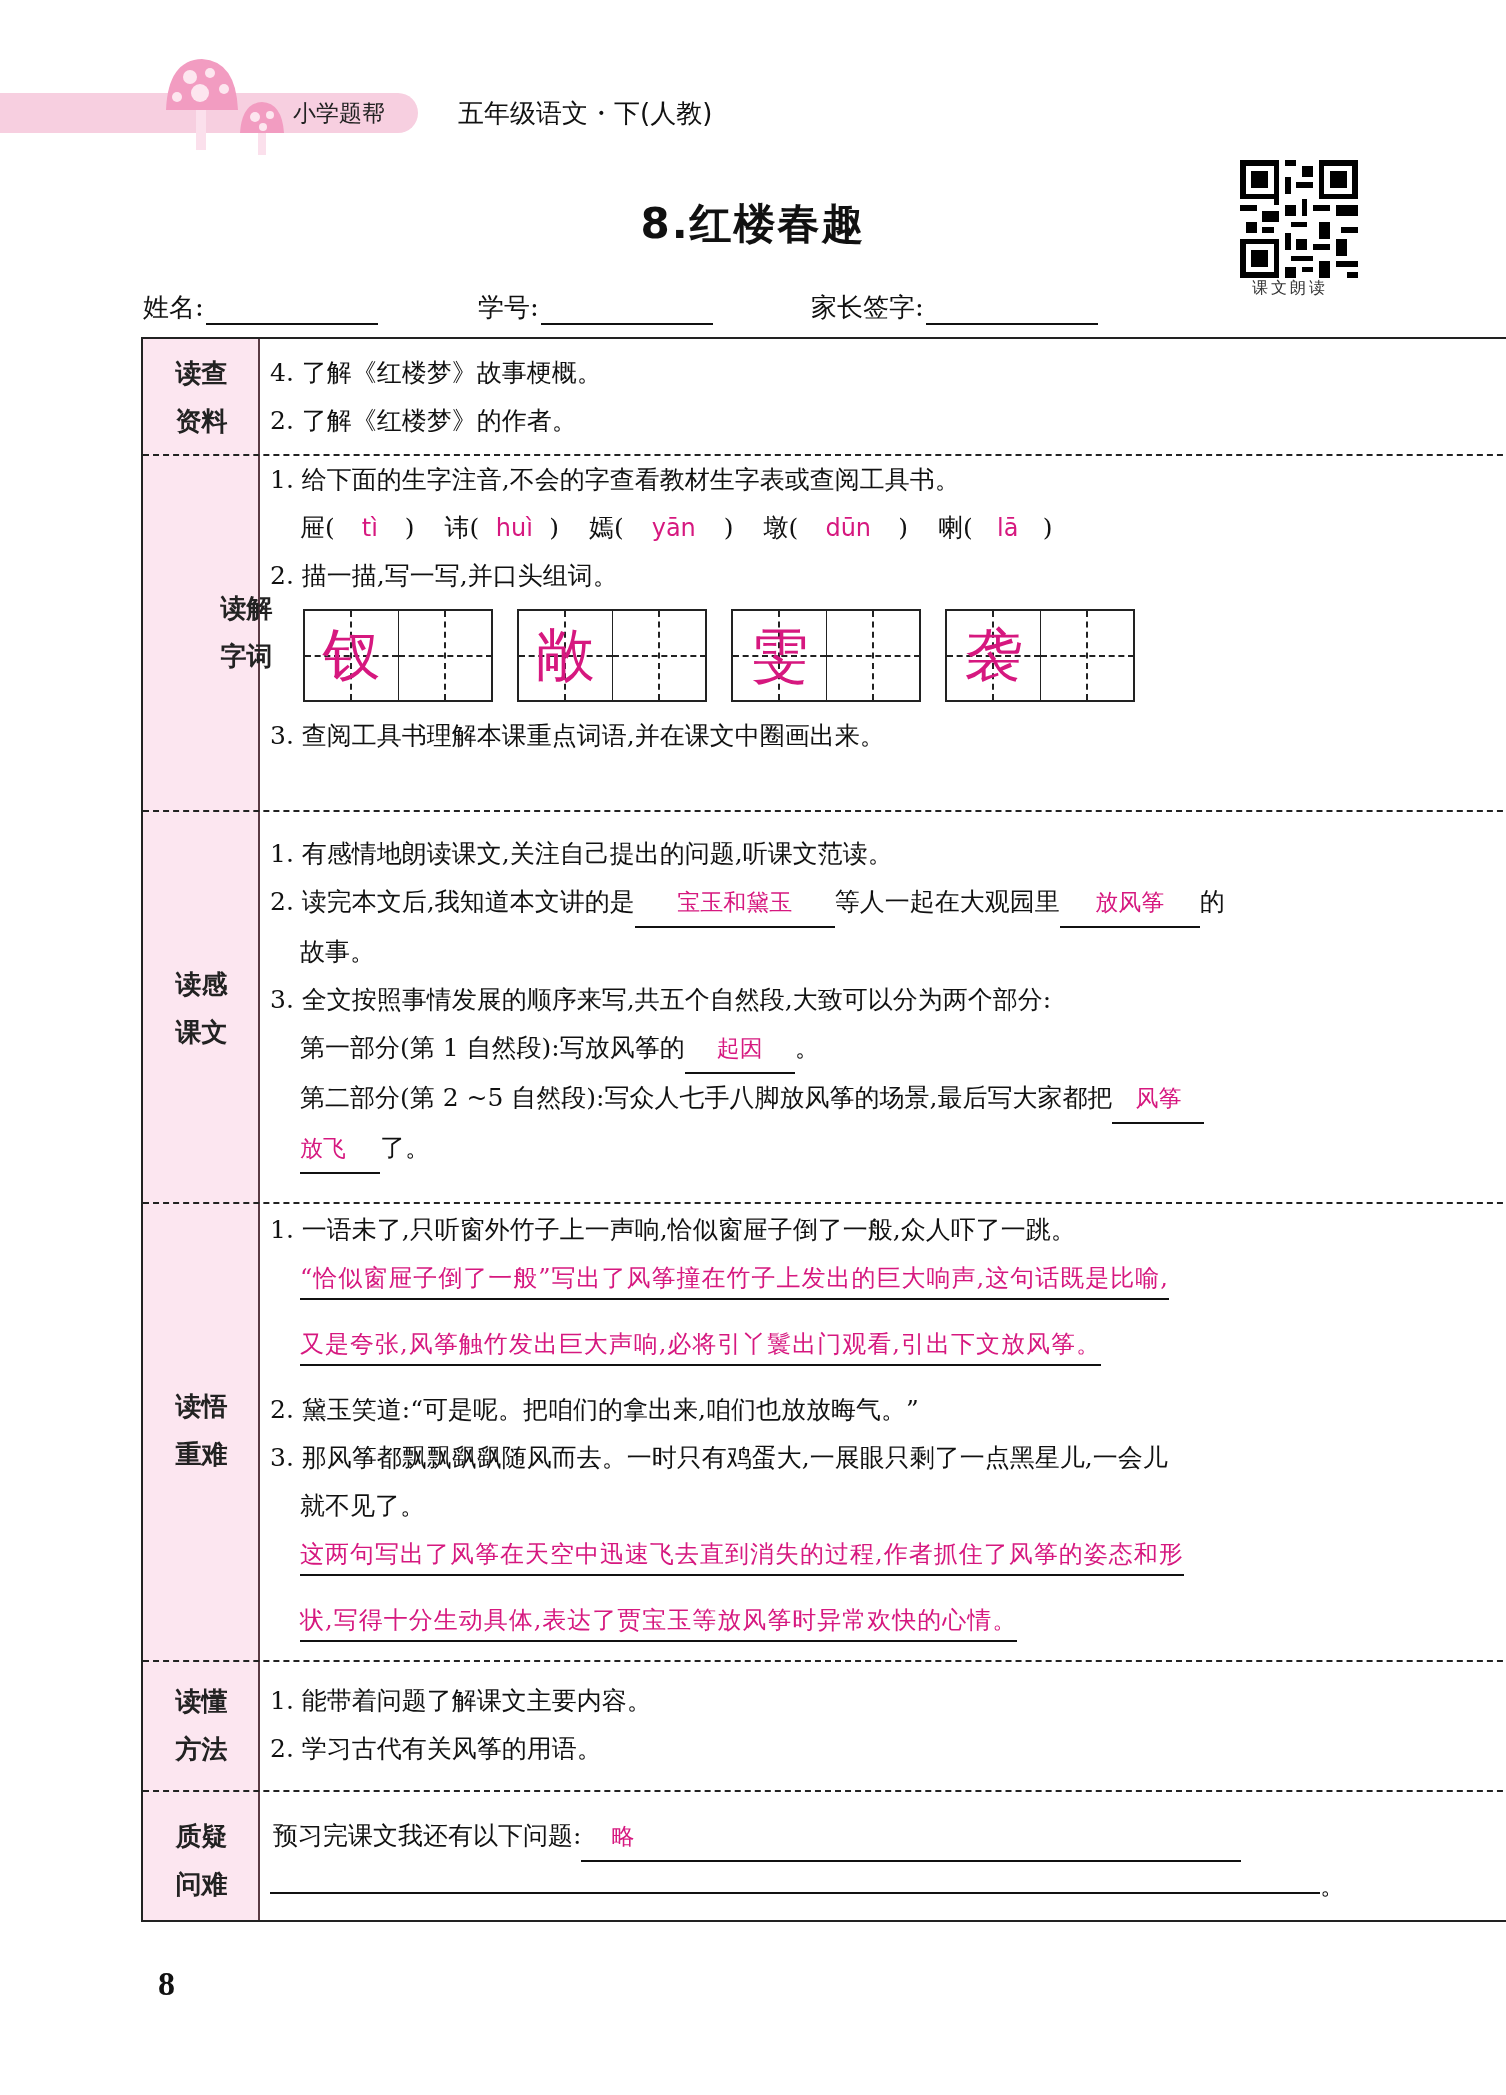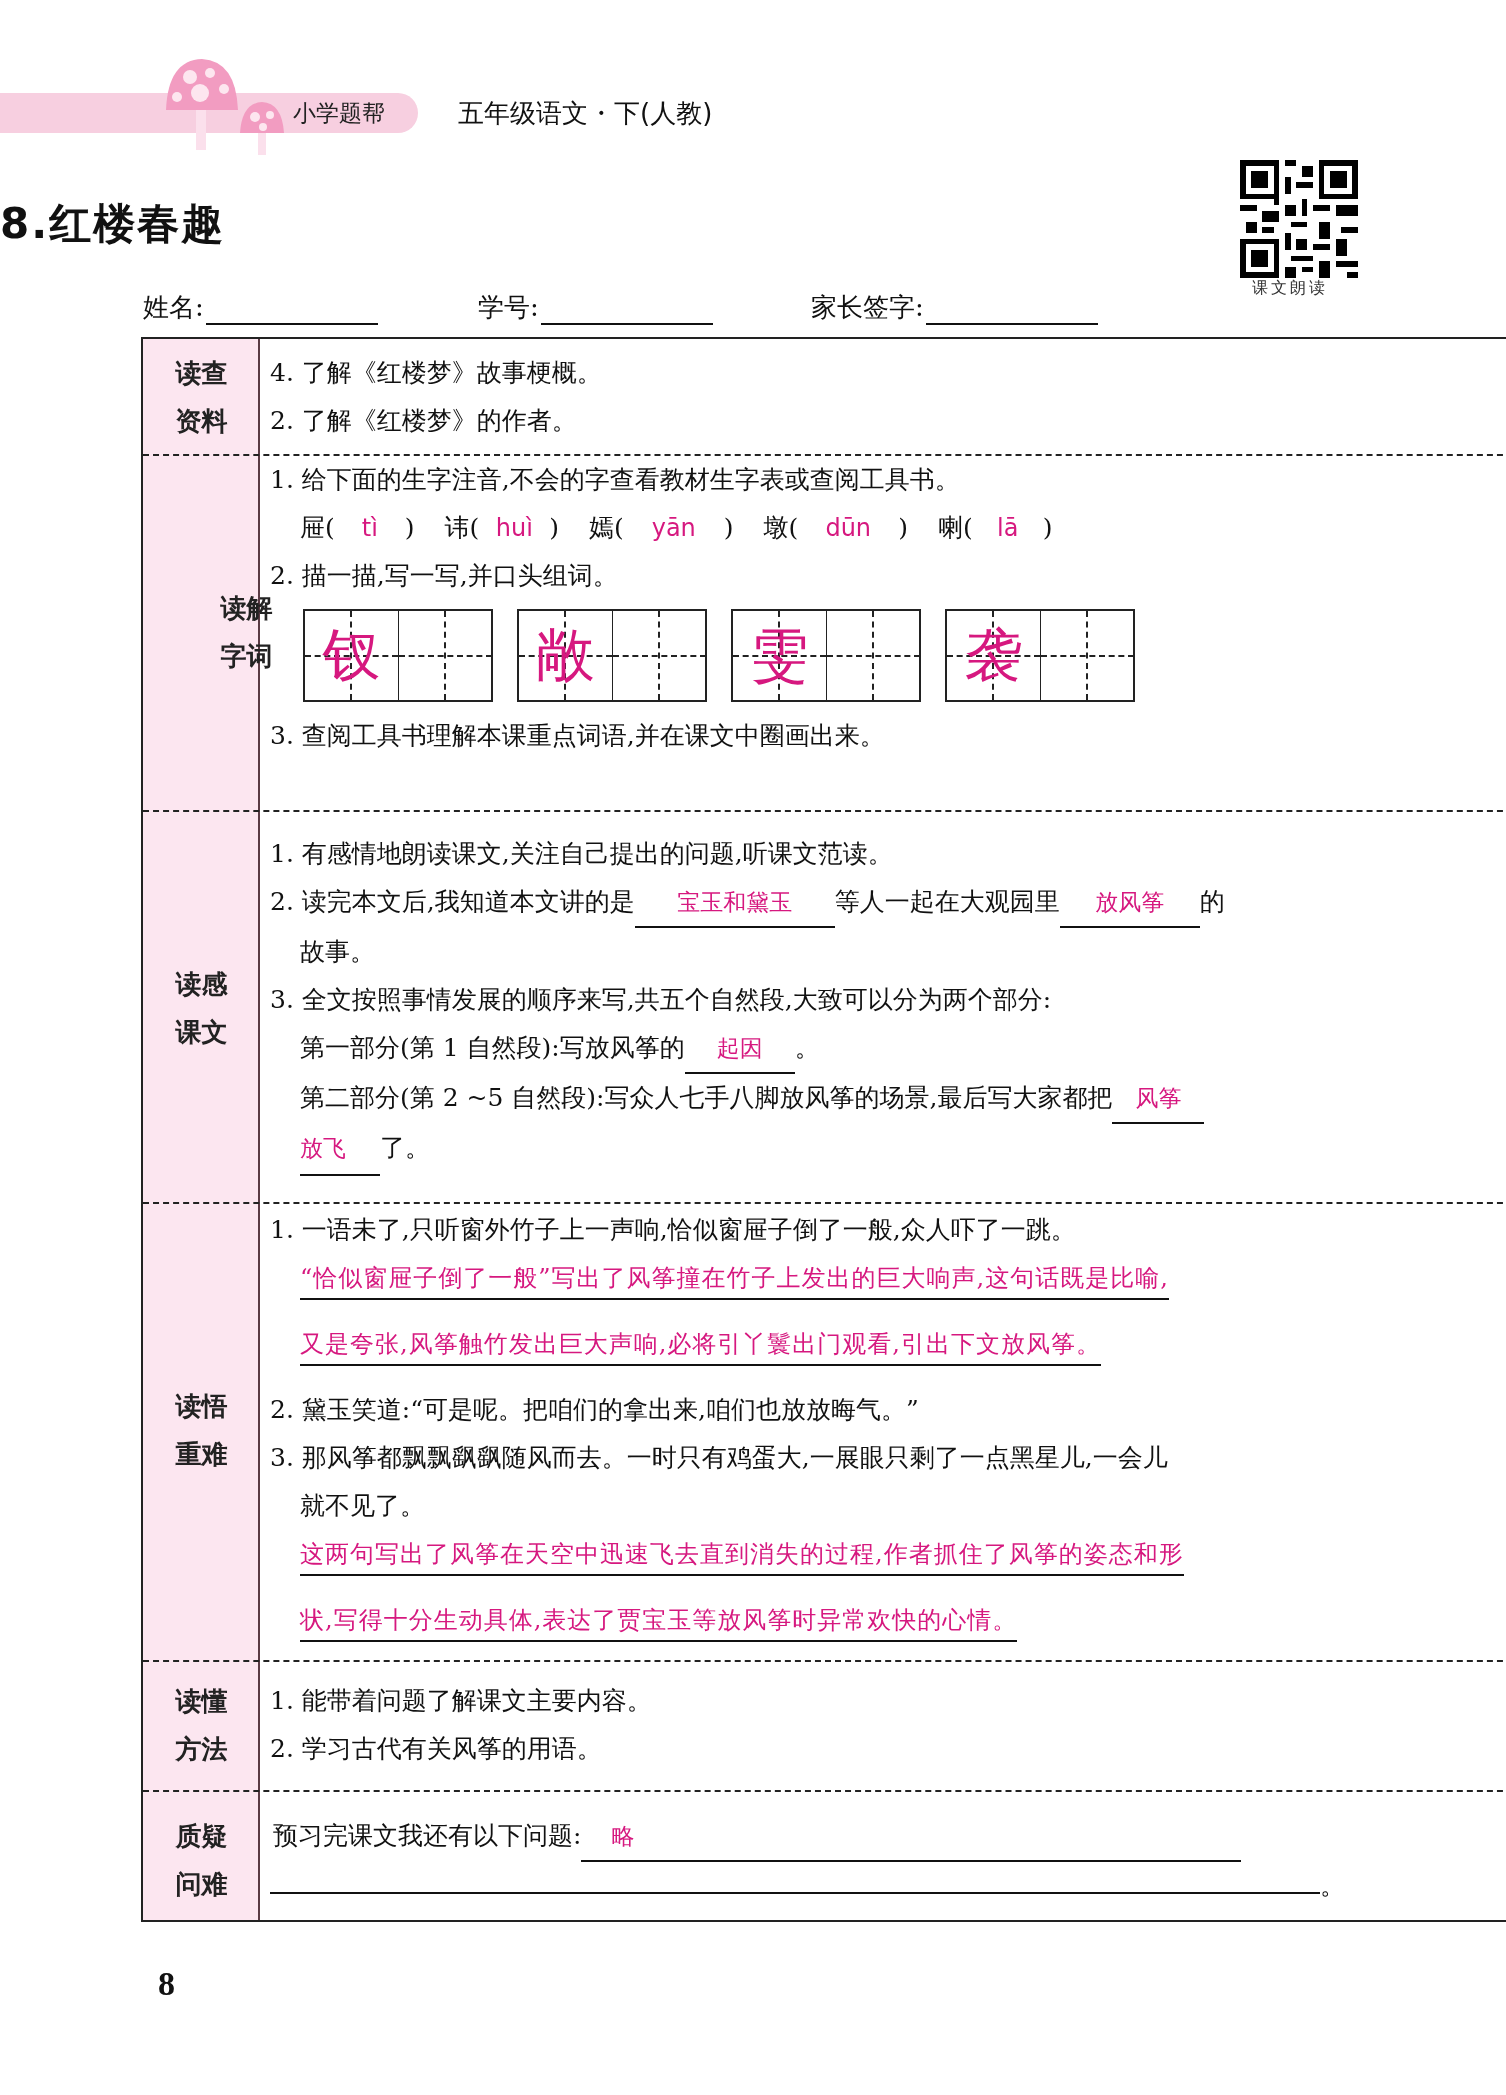--- a/index.html
+++ b/index.html
@@ -3,21 +3,21 @@
 <meta charset="utf-8">
 <style>
   html, body { margin:0; padding:0; }
   body { width:1506px; height:2095px; background:#ffffff; position:relative; overflow:hidden;
          font-family:"DejaVu Serif","Liberation Serif",serif; color:#111; }
   .abs { position:absolute; }
   
   .band { left:0; top:93px; width:418px; height:40px; background:#f7cfe0; border-radius:0 22px 22px 0; }
   .brand { left:293px; top:98px; font-family:"DejaVu Sans","Liberation Sans",sans-serif; font-size:23px; color:#222; }
   .subject { left:458px; top:96px; font-size:26px; color:#111; font-family:"DejaVu Sans","Liberation Sans",sans-serif; }
-  .title { left:0; width:1506px; top:196px; font-size:42px; font-weight:bold; font-family:"DejaVu Sans","Liberation Sans",sans-serif; letter-spacing:2px; }
+  .title { left:0; width:1506px; top:196px; text-align:center; font-size:42px; font-weight:bold; font-family:"DejaVu Sans","Liberation Sans",sans-serif; letter-spacing:2px; }
   .qr { left:1240px; top:160px; width:118px; height:118px; }
   .qr-caption { left:1252px; top:278px; font-size:16px; color:#333; letter-spacing:3px; }
   .field-row { top:290px; font-size:26px; }
   .field-line { display:inline-block; border-bottom:2px solid #111; height:28px; vertical-align:bottom; margin-left:2px; }
   
   .table { left:141px; top:337px; width:1384px; height:1585px; border:2px solid #222; border-top:2px solid #222; box-sizing:border-box; }
   .label-col { left:0; top:0; width:117px; height:100%; background:#fce6f0; border-right:2px solid #5a3a44; box-sizing:border-box; }
   .row { position:absolute; left:0; width:100%; }
   .row-sep { position:absolute; left:0; width:100%; border-top:2px dashed #222; }
   .lbl { position:absolute; left:0; width:117px; text-align:center; font-size:26px; font-weight:bold; line-height:48px; font-family:"DejaVu Sans","Liberation Sans",sans-serif; color:#222; }
@@ -206,21 +206,21 @@
       </div>
       <div class="line indent">故事。</div>
       <div class="line">3. 全文按照事情发展的顺序来写,共五个自然段,大致可以分为两个部分:</div>
       <div class="line indent">
         <span>第一部分(第 1 自然段):写放风筝的</span><span class="ans-blank" style="width:110px;">起因</span><span>。</span>
       </div>
       <div class="line indent">
         <span>第二部分(第 2 ~5 自然段):写众人七手八脚放风筝的场景,最后写大家都把</span><span class="ans-blank" style="width:92px;">风筝</span>
       </div>
       <div class="line indent">
-        <span class="ans-blank" style="width:80px;text-align:left;font-family:Liberation Mono, monospace;">放飞</span><span>了。</span>
+        <span class="ans-blank" style="width:80px;text-align:left;">放飞</span><span>了。</span>
       </div>
     </div>
   </div>
   <div class="row-sep" style="top:863px;"></div>
 
   <div class="row" style="top:863px;height:458px;">
     <div class="lbl" style="top:180px;">
       <div>读悟</div>
         <div>重难</div>
     </div>

